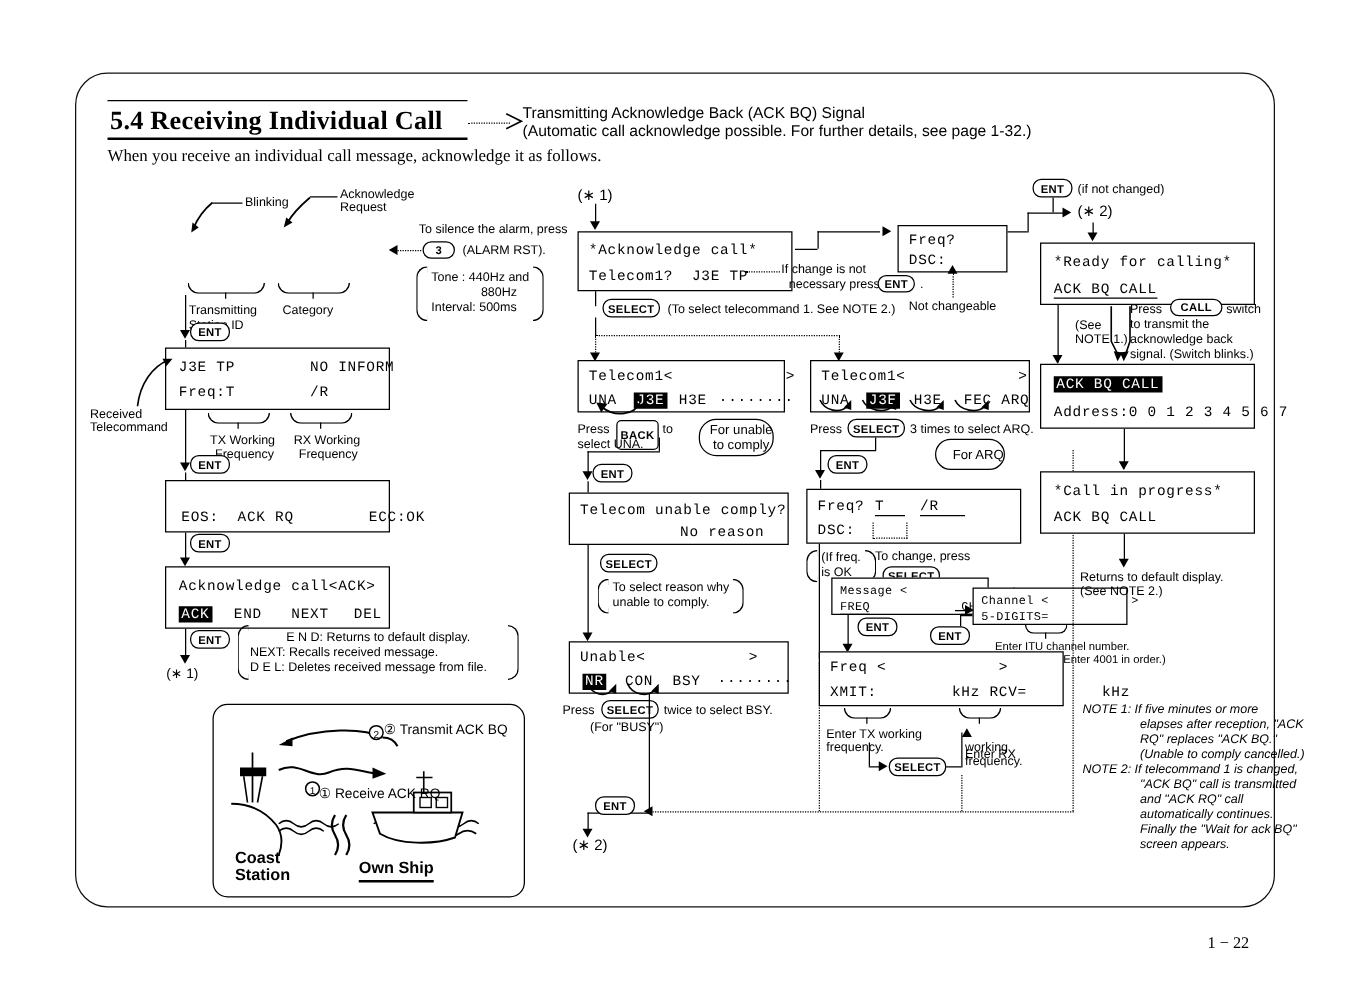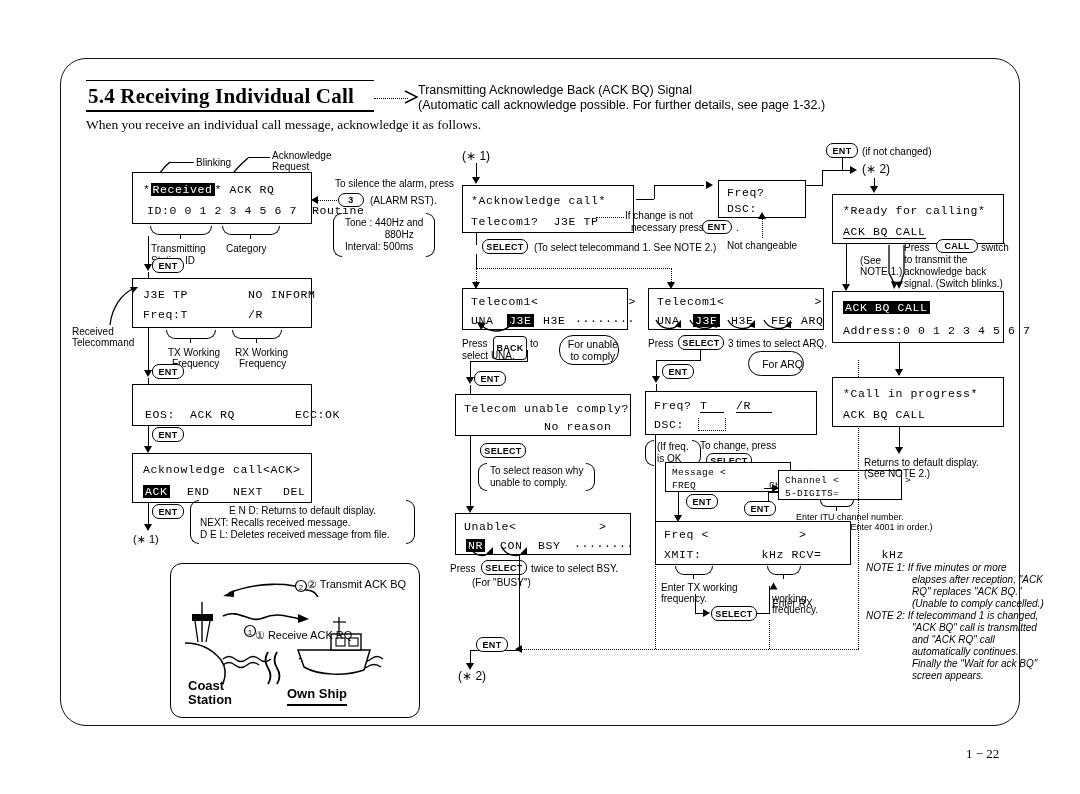--- a/index.html
+++ b/index.html
@@ -117,24 +117,20 @@
   </svg>
 
   <div class="abs lbl sm" style="left:272px;top:150px;">Acknowledge</div>
   <div class="abs lbl sm" style="left:272px;top:161px;">Request</div>
   <div class="abs hline" style="left:248px;top:157px;width:22px;"></div>
   <svg class="abs" style="left:222px;top:157px;" width="28" height="26">
     <path d="M26 1 C19 7 12 14 8 21" fill="none" stroke="#000" stroke-width="1.4"></path>
     <path d="M5 25 L7 17 L12 21 Z" fill="#000"></path>
   </svg>
 
-  <div class="lcd" style="left:132px;top:172px;width:180px;height:52px;">
-    <div class="ln" style="left:10px;top:10px;"><span>*</span><span class="inv">Received</span><span>* ACK RQ</span></div>
-    <div class="ln" style="left:14px;top:31px;">ID:0 0 1 2 3 4 5 6 7  Routine</div>
-  </div>
 
   <div class="brace" style="left:150px;top:226px;width:62px;"></div>
   <div class="abs lbl sm" style="left:151px;top:243px;">Transmitting</div>
   <div class="abs lbl sm" style="left:151px;top:255px;">Station ID</div>
   <div class="brace" style="left:222px;top:226px;width:58px;"></div>
   <div class="abs lbl sm" style="left:226px;top:243px;">Category</div>
 
   <div class="abs hdot" style="left:315px;top:200px;width:22px;"></div>
   <div class="ar-l" style="left:311px;top:196px;"></div>
   <div class="abs lbl sm" style="left:335px;top:178px;">To silence the alarm, press</div>

